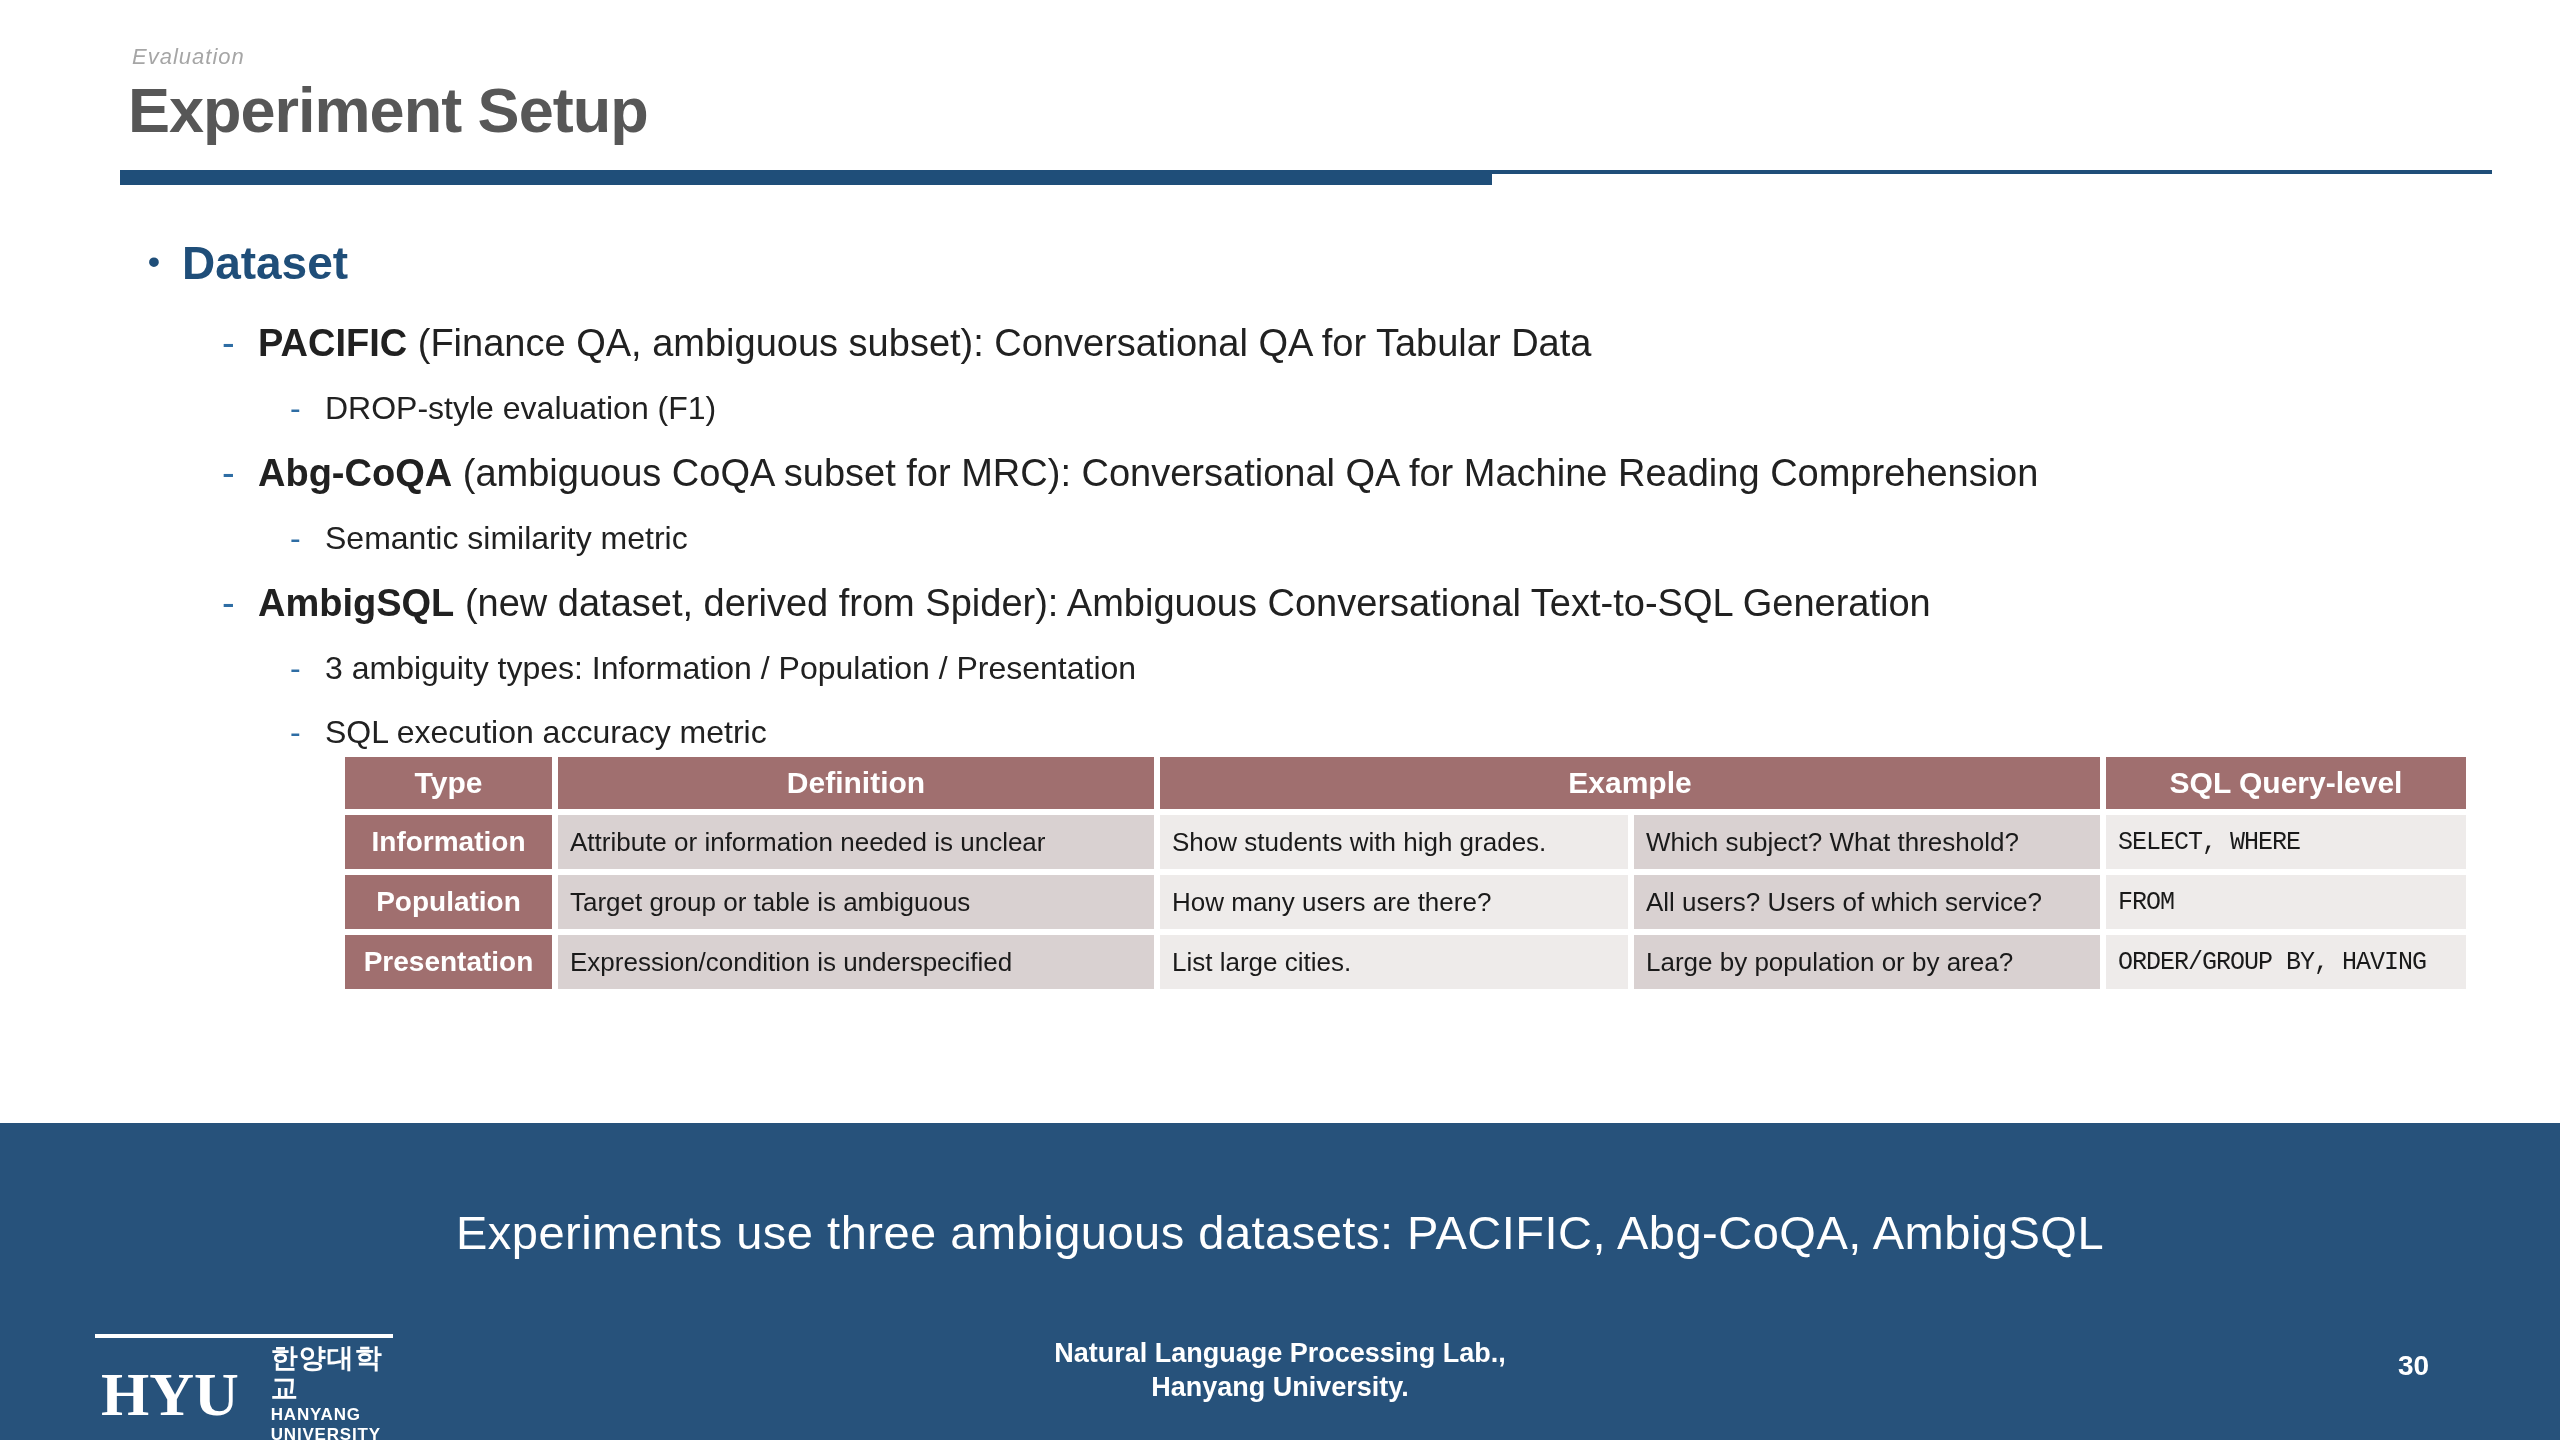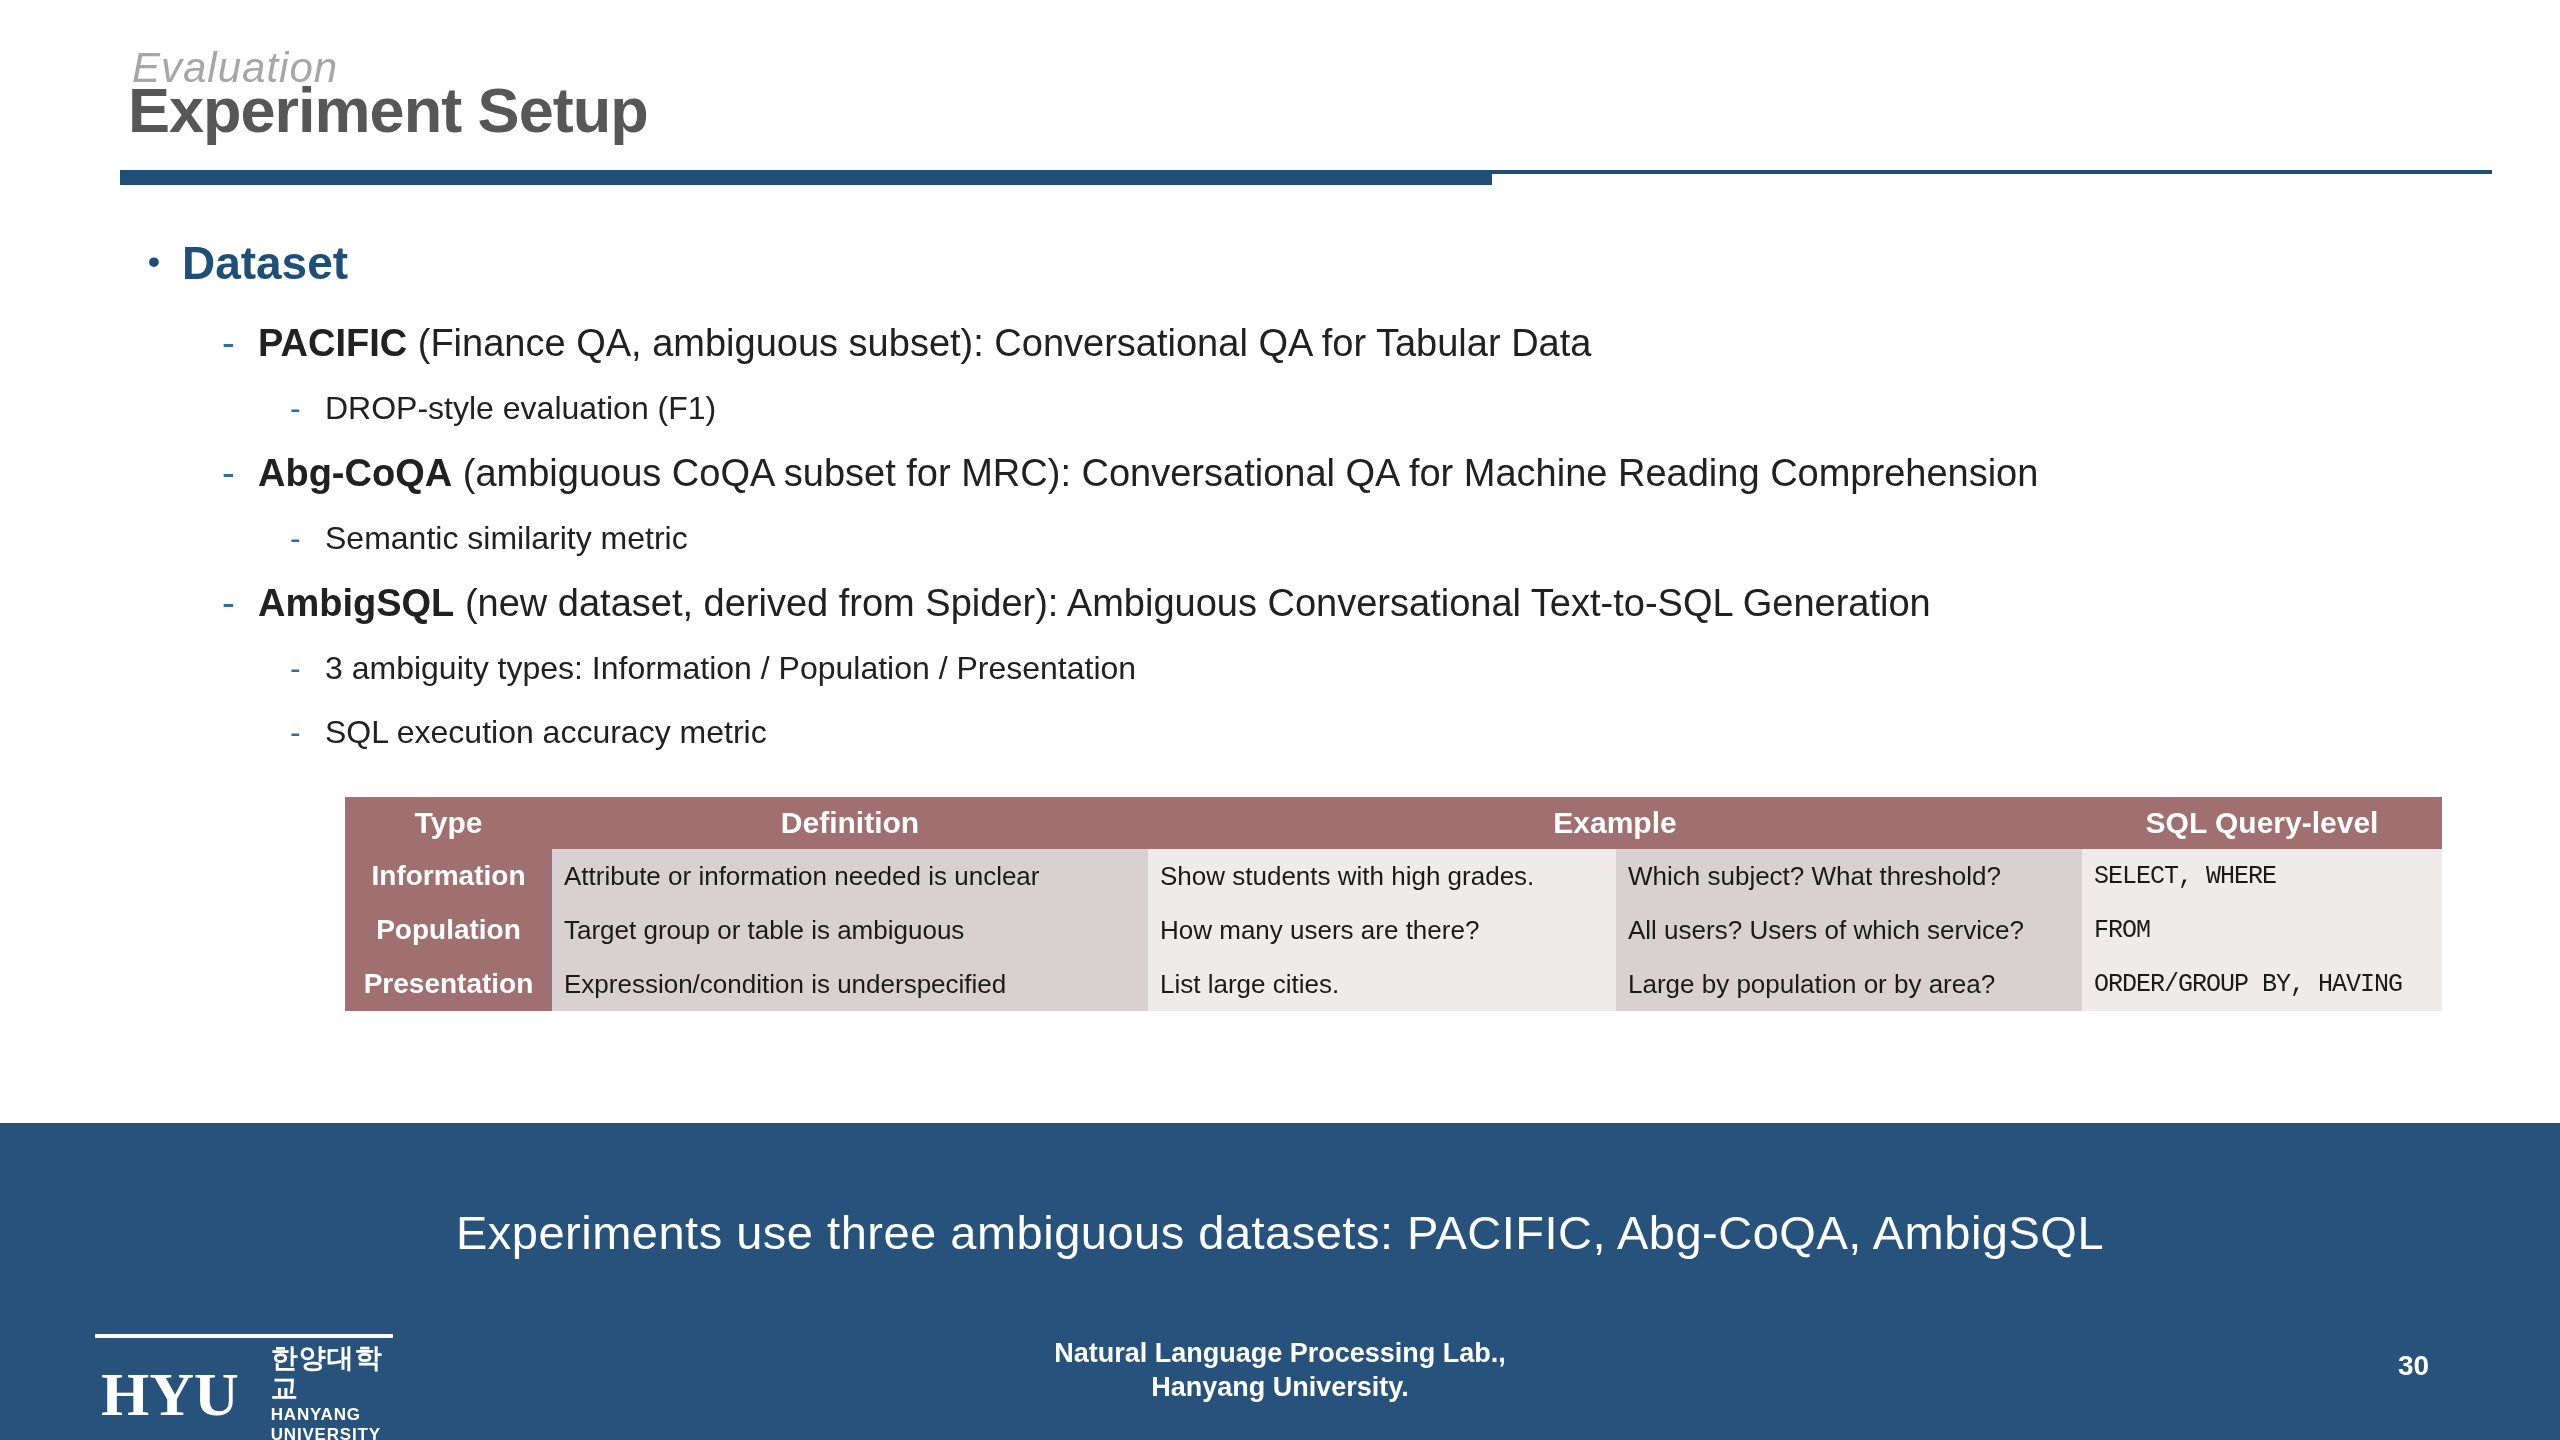--- a/index.html
+++ b/index.html
@@ -5,21 +5,21 @@
   * { margin:0; padding:0; box-sizing:border-box; }
   html,body { background:#888; }
   .slide {
     position:relative; width:2560px; height:1440px; background:#ffffff;
     font-family:"Liberation Sans", sans-serif; overflow:hidden;
   }
 
   
   .kicker {
     position:absolute; left:132px; top:44px;
-    font-size:42px; font-style:italic; color:#a6a6a6; letter-spacing:1px;
+    font-size:22px; font-style:italic; color:#a6a6a6; letter-spacing:1px;
   }
   .title {
     position:absolute; left:128px; top:74px;
     font-size:63px; font-weight:700; color:#575757; letter-spacing:-1px;
   }
   .rule-thick { position:absolute; left:120px; top:170px; width:1372px; height:15px; background:#1f4e79; }
   .rule-thin  { position:absolute; left:1492px; top:170px; width:1000px; height:4px;  background:#1f4e79; }
 
   
   .h2 {
@@ -32,23 +32,24 @@
   .li { display:flex; align-items:center; white-space:nowrap; }
   .li .dash { font-weight:400; }
   .l1 { height:66px; font-size:38px; padding-left:222px; }
   .l1 .dash { width:36px; color:#2e6da4; }
   .l2 { height:64px; font-size:32px; padding-left:290px; }
   .l2 .dash { width:35px; color:#2e6da4; }
   .l1 b { font-weight:700; }
 
   
   .tbl {
-    position:absolute; left:345px; top:797px;
+    position:absolute; left:345px; top:757px;
     display:grid;
     grid-template-columns:207px 596px 468px 466px 360px;
+    gap:6px;
   }
   .cell { display:flex; align-items:center; }
   .th {
     height:52px; background:#a06f6f; color:#ffffff;
     font-size:30px; font-weight:700; justify-content:center;
   }
   .th.span2 { grid-column:span 2; }
   .td { height:54px; font-size:26px; color:#1a1a1a; padding:0 12px; white-space:nowrap; overflow:hidden; }
   .td.typec {
     background:#a06f6f; color:#ffffff; font-weight:700; font-size:28px;

